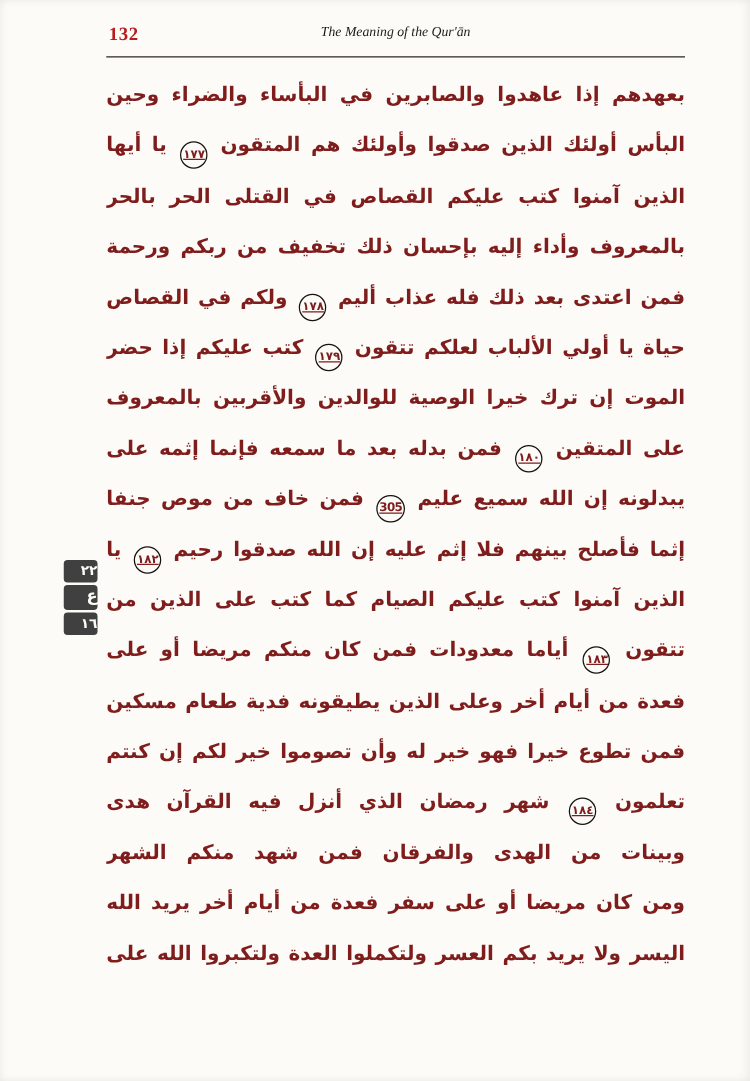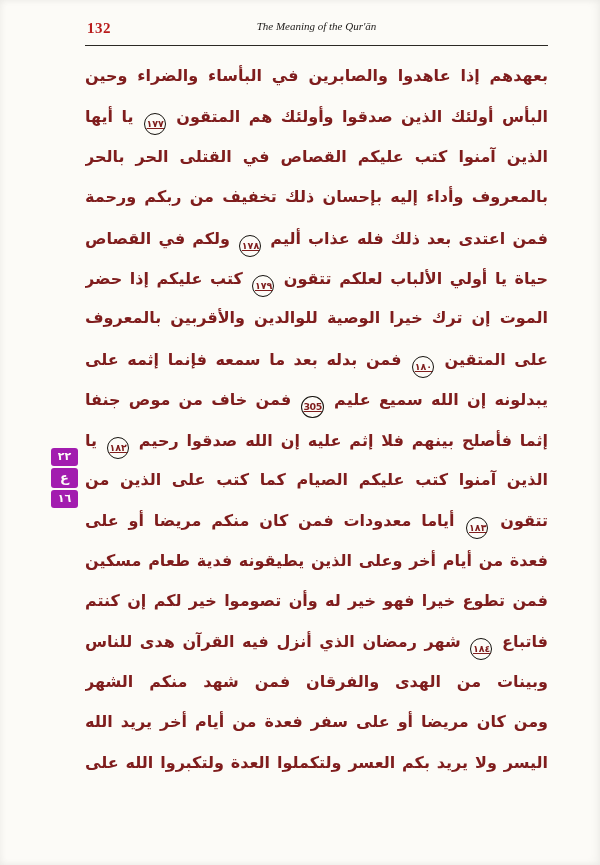--- a/index.html
+++ b/index.html
@@ -83,23 +83,23 @@
   
   .marker {
     position: absolute;
     left: 51px; top: 448px;
     width: 27px;
     display: flex;
     flex-direction: column;
     gap: 2px;
   }
   .mbox {
-    background: #a21caf;
+    background: #404040;
     color: #fdfcf8;
-    text-align: center;
+    text-align: right;
     font-size: 11px;
     font-weight: bold;
     line-height: 18px;
     height: 18px;
     border-radius: 3px;
   }
   .mbox:nth-child(2) { font-size: 13px; height: 20px; line-height: 19px; }
 </style>
 </head>
 <body>
@@ -127,19 +127,19 @@
       <div class="line"><span class="w">فمن اعتدى بعد ذلك فله عذاب أليم</span> <span class="ayah">١٧٨</span> <span class="w">ولكم في القصاص</span></div>
       <div class="line"><span class="w">حياة يا أولي الألباب لعلكم تتقون</span> <span class="ayah">١٧٩</span> <span class="w">كتب عليكم إذا حضر أحدكم</span></div>
       <div class="line"><span class="w">الموت إن ترك خيرا الوصية للوالدين والأقربين بالمعروف حقا</span></div>
       <div class="line"><span class="w">على المتقين</span> <span class="ayah">١٨٠</span> <span class="w">فمن بدله بعد ما سمعه فإنما إثمه على الذين</span></div>
       <div class="line"><span class="w">يبدلونه إن الله سميع عليم</span> <span class="ayah">305</span> <span class="w">فمن خاف من موص جنفا أو</span></div>
       <div class="line"><span class="w">إثما فأصلح بينهم فلا إثم عليه إن الله صدقوا رحيم</span> <span class="ayah">١٨٢</span> <span class="w">يا أيها</span></div>
       <div class="line"><span class="w">الذين آمنوا كتب عليكم الصيام كما كتب على الذين من قبلكم لعلكم</span></div>
       <div class="line"><span class="w">تتقون</span> <span class="ayah">١٨٣</span> <span class="w">أياما معدودات فمن كان منكم مريضا أو على سفر</span></div>
       <div class="line"><span class="w">فعدة من أيام أخر وعلى الذين يطيقونه فدية طعام مسكين</span></div>
       <div class="line"><span class="w">فمن تطوع خيرا فهو خير له وأن تصوموا خير لكم إن كنتم</span></div>
-      <div class="line"><span class="w">فاتباع</span> <span class="ayah">١٨٤</span> <span class="w">شهر رمضان الذي أنزل فيه القرآن هدى للناس</span></div>
+      <div class="line"><span class="w">تعلمون</span> <span class="ayah">١٨٤</span> <span class="w">شهر رمضان الذي أنزل فيه القرآن هدى للناس</span></div>
       <div class="line"><span class="w">وبينات من الهدى والفرقان فمن شهد منكم الشهر فليصمه</span></div>
       <div class="line"><span class="w">ومن كان مريضا أو على سفر فعدة من أيام أخر يريد الله بكم</span></div>
       <div class="line"><span class="w">اليسر ولا يريد بكم العسر ولتكملوا العدة ولتكبروا الله على ما</span></div>
     </main>
 
 </div>
 
 </body></html>

